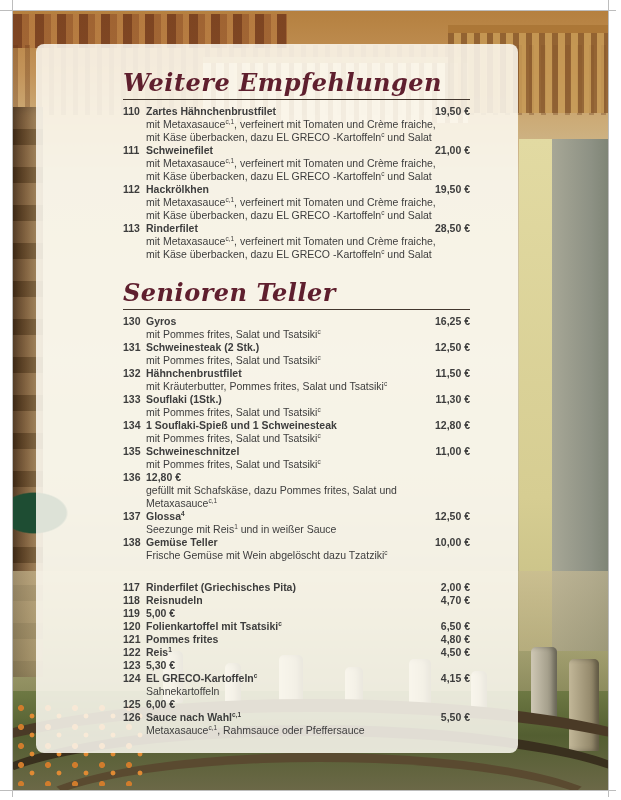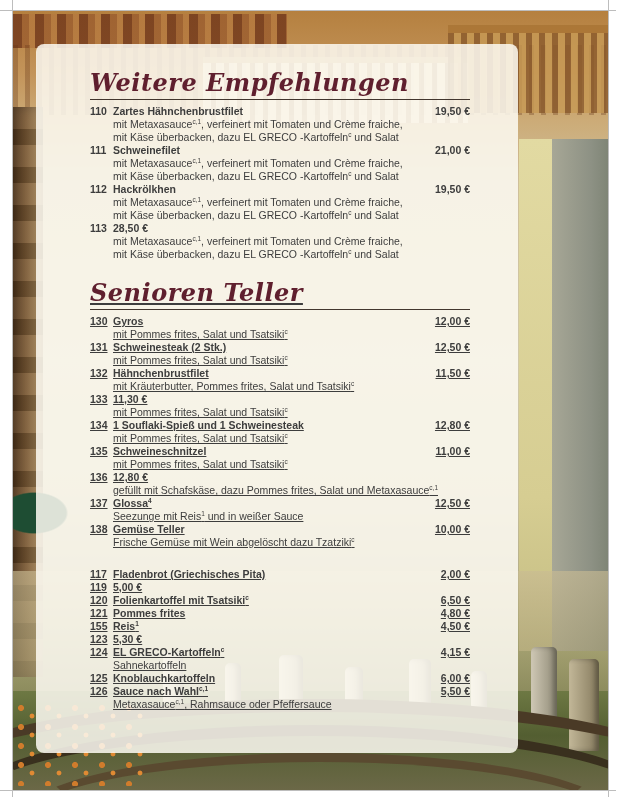--- a/index.html
+++ b/index.html
@@ -56,23 +56,23 @@
   #arc2{left:-40px;top:714px;width:680px;height:140px;border-top:11px solid #39301e;}
   #arc3{left:6px;top:742px;width:600px;height:130px;border-top:9px solid #5a4a30;}
   .ph-flowers{left:0;top:690px;width:130px;height:85px;
     background-image:radial-gradient(circle at 8px 7px,#d07c2c 0 2.6px,rgba(0,0,0,0) 3.4px),
       radial-gradient(circle at 19px 15px,#e08a33 0 2px,rgba(0,0,0,0) 2.8px);
     background-size:27px 19px;}
 
   
   .panel{position:absolute;left:36px;top:44px;width:482px;height:709px;
     background:rgba(253,250,242,.86);border-radius:8px;}
-  .content{position:absolute;inset:0;padding:26px 48px 0 54px;color:var(--text);}
-
-  .menu-section + .menu-section{margin-top:19px;text-decoration:underline;}
+  .content{position:absolute;inset:0;padding:26px 48px 0 54px;color:var(--text);margin-left:33px;}
+
+  .menu-section + .menu-section{margin-top:19px;}
   .section-title{
     font-family:"DejaVu Serif",serif;font-style:italic;font-weight:600;
     font-size:24px;line-height:26px;letter-spacing:.5px;color:var(--heading);
     margin:0 0 5px 0;padding-bottom:3px;border-bottom:1.5px solid var(--rule);}
   .item-row{display:flex;align-items:flex-start;font-size:10.5px;line-height:13px;}
   .num{width:23px;font-weight:bold;flex:none;}
   .name{flex:1;font-weight:bold;padding-right:8px;}
   .price{font-weight:bold;white-space:nowrap;}
   .desc{padding-left:23px;font-size:10.5px;line-height:13px;}
   sup{font-size:6.5px;line-height:0;vertical-align:4px;}
@@ -130,47 +130,49 @@
           <div class="desc">mit Käse überbacken, dazu EL GRECO -Kartoffeln<sup>c</sup> und Salat</div>
           <div class="item-row">
             <span class="num">112</span>
             <span class="name">Hackrölkhen</span>
             <span class="price">19,50 €</span>
           </div>
           <div class="desc">mit Metaxasauce<sup>c,1</sup>, verfeinert mit Tomaten und Crème fraiche,</div>
           <div class="desc">mit Käse überbacken, dazu EL GRECO -Kartoffeln<sup>c</sup> und Salat</div>
           <div class="item-row">
             <span class="num">113</span>
+            <span class="name">Rinderfilet</span>
             <span class="price">28,50 €</span>
           </div>
           <div class="desc">mit Metaxasauce<sup>c,1</sup>, verfeinert mit Tomaten und Crème fraiche,</div>
           <div class="desc">mit Käse überbacken, dazu EL GRECO -Kartoffeln<sup>c</sup> und Salat</div>
         </section>
         <section class="menu-section">
           <h2 class="section-title">Senioren Teller</h2>
           <div class="item-row">
             <span class="num">130</span>
             <span class="name">Gyros</span>
-            <span class="price">12,00 €</span>
+            <span class="price">16,25 €</span>
           </div>
           <div class="desc">mit Pommes frites, Salat und Tsatsiki<sup>c</sup></div>
           <div class="item-row">
             <span class="num">131</span>
             <span class="name">Schweinesteak (2 Stk.)</span>
             <span class="price">12,50 €</span>
           </div>
           <div class="desc">mit Pommes frites, Salat und Tsatsiki<sup>c</sup></div>
           <div class="item-row">
             <span class="num">132</span>
             <span class="name">Hähnchenbrustfilet</span>
             <span class="price">11,50 €</span>
           </div>
           <div class="desc">mit Kräuterbutter, Pommes frites, Salat und Tsatsiki<sup>c</sup></div>
           <div class="item-row">
             <span class="num">133</span>
+            <span class="name">Souflaki (1Stk.)</span>
             <span class="price">11,30 €</span>
           </div>
           <div class="desc">mit Pommes frites, Salat und Tsatsiki<sup>c</sup></div>
           <div class="item-row">
             <span class="num">134</span>
             <span class="name">1 Souflaki-Spieß und 1 Schweinesteak</span>
             <span class="price">12,80 €</span>
           </div>
           <div class="desc">mit Pommes frites, Salat und Tsatsiki<sup>c</sup></div>
           <div class="item-row">
@@ -193,55 +195,59 @@
           <div class="item-row">
             <span class="num">138</span>
             <span class="name">Gemüse Teller</span>
             <span class="price">10,00 €</span>
           </div>
           <div class="desc">Frische Gemüse mit Wein abgelöscht dazu Tzatziki<sup>c</sup></div>
         </section>
         <section class="menu-section">
           <div class="item-row">
             <span class="num">117</span>
-            <span class="name">Fladenbrot (Griechisches Pita)</span>
+            <span class="name">Rinderfilet (Griechisches Pita)</span>
             <span class="price">2,00 €</span>
+          </div>
+          <div class="item-row">
+            <span class="num">118</span>
+            <span class="name">Reisnudeln</span>
+            <span class="price">4,70 €</span>
           </div>
           <div class="item-row">
             <span class="num">119</span>
             <span class="price">5,00 €</span>
           </div>
           <div class="item-row">
             <span class="num">120</span>
             <span class="name">Folienkartoffel mit Tsatsiki<sup>c</sup></span>
             <span class="price">6,50 €</span>
           </div>
           <div class="item-row">
             <span class="num">121</span>
             <span class="name">Pommes frites</span>
             <span class="price">4,80 €</span>
           </div>
           <div class="item-row">
-            <span class="num">155</span>
+            <span class="num">122</span>
             <span class="name">Reis<sup>1</sup></span>
             <span class="price">4,50 €</span>
           </div>
           <div class="item-row">
             <span class="num">123</span>
             <span class="price">5,30 €</span>
           </div>
           <div class="item-row">
             <span class="num">124</span>
             <span class="name">EL GRECO-Kartoffeln<sup>c</sup></span>
             <span class="price">4,15 €</span>
           </div>
           <div class="desc">Sahnekartoffeln</div>
           <div class="item-row">
             <span class="num">125</span>
-            <span class="name">Knoblauchkartoffeln</span>
             <span class="price">6,00 €</span>
           </div>
           <div class="item-row">
             <span class="num">126</span>
             <span class="name">Sauce nach Wahl<sup>c,1</sup></span>
             <span class="price">5,50 €</span>
           </div>
           <div class="desc">Metaxasauce<sup>c,1</sup>, Rahmsauce oder Pfeffersauce</div>
         </section>
       </div>

